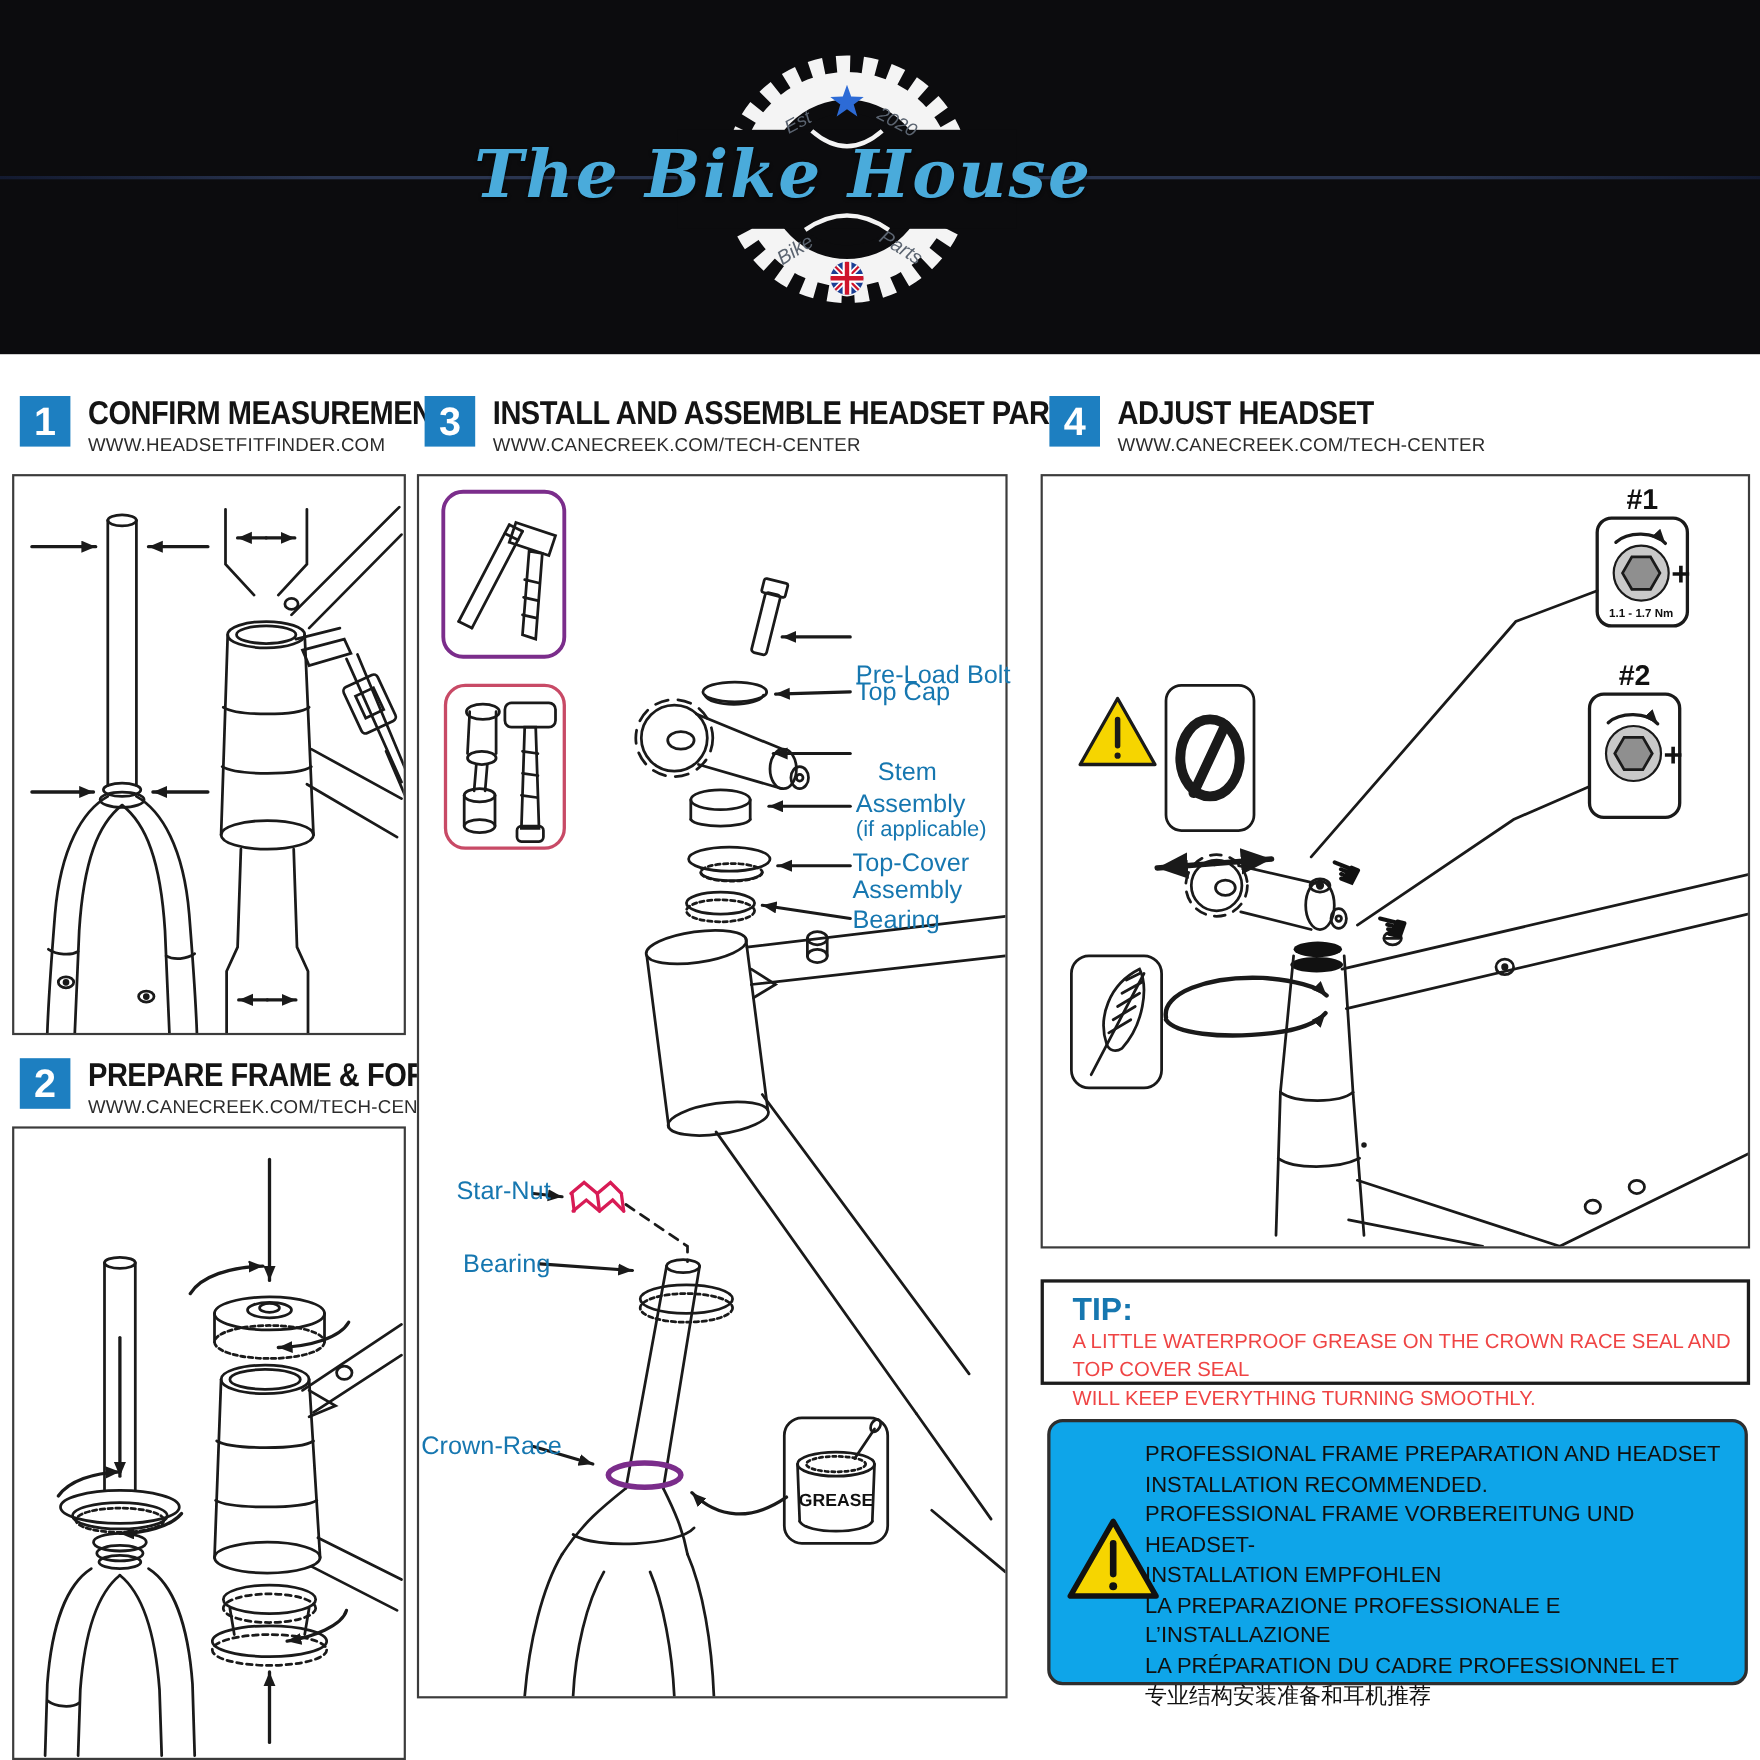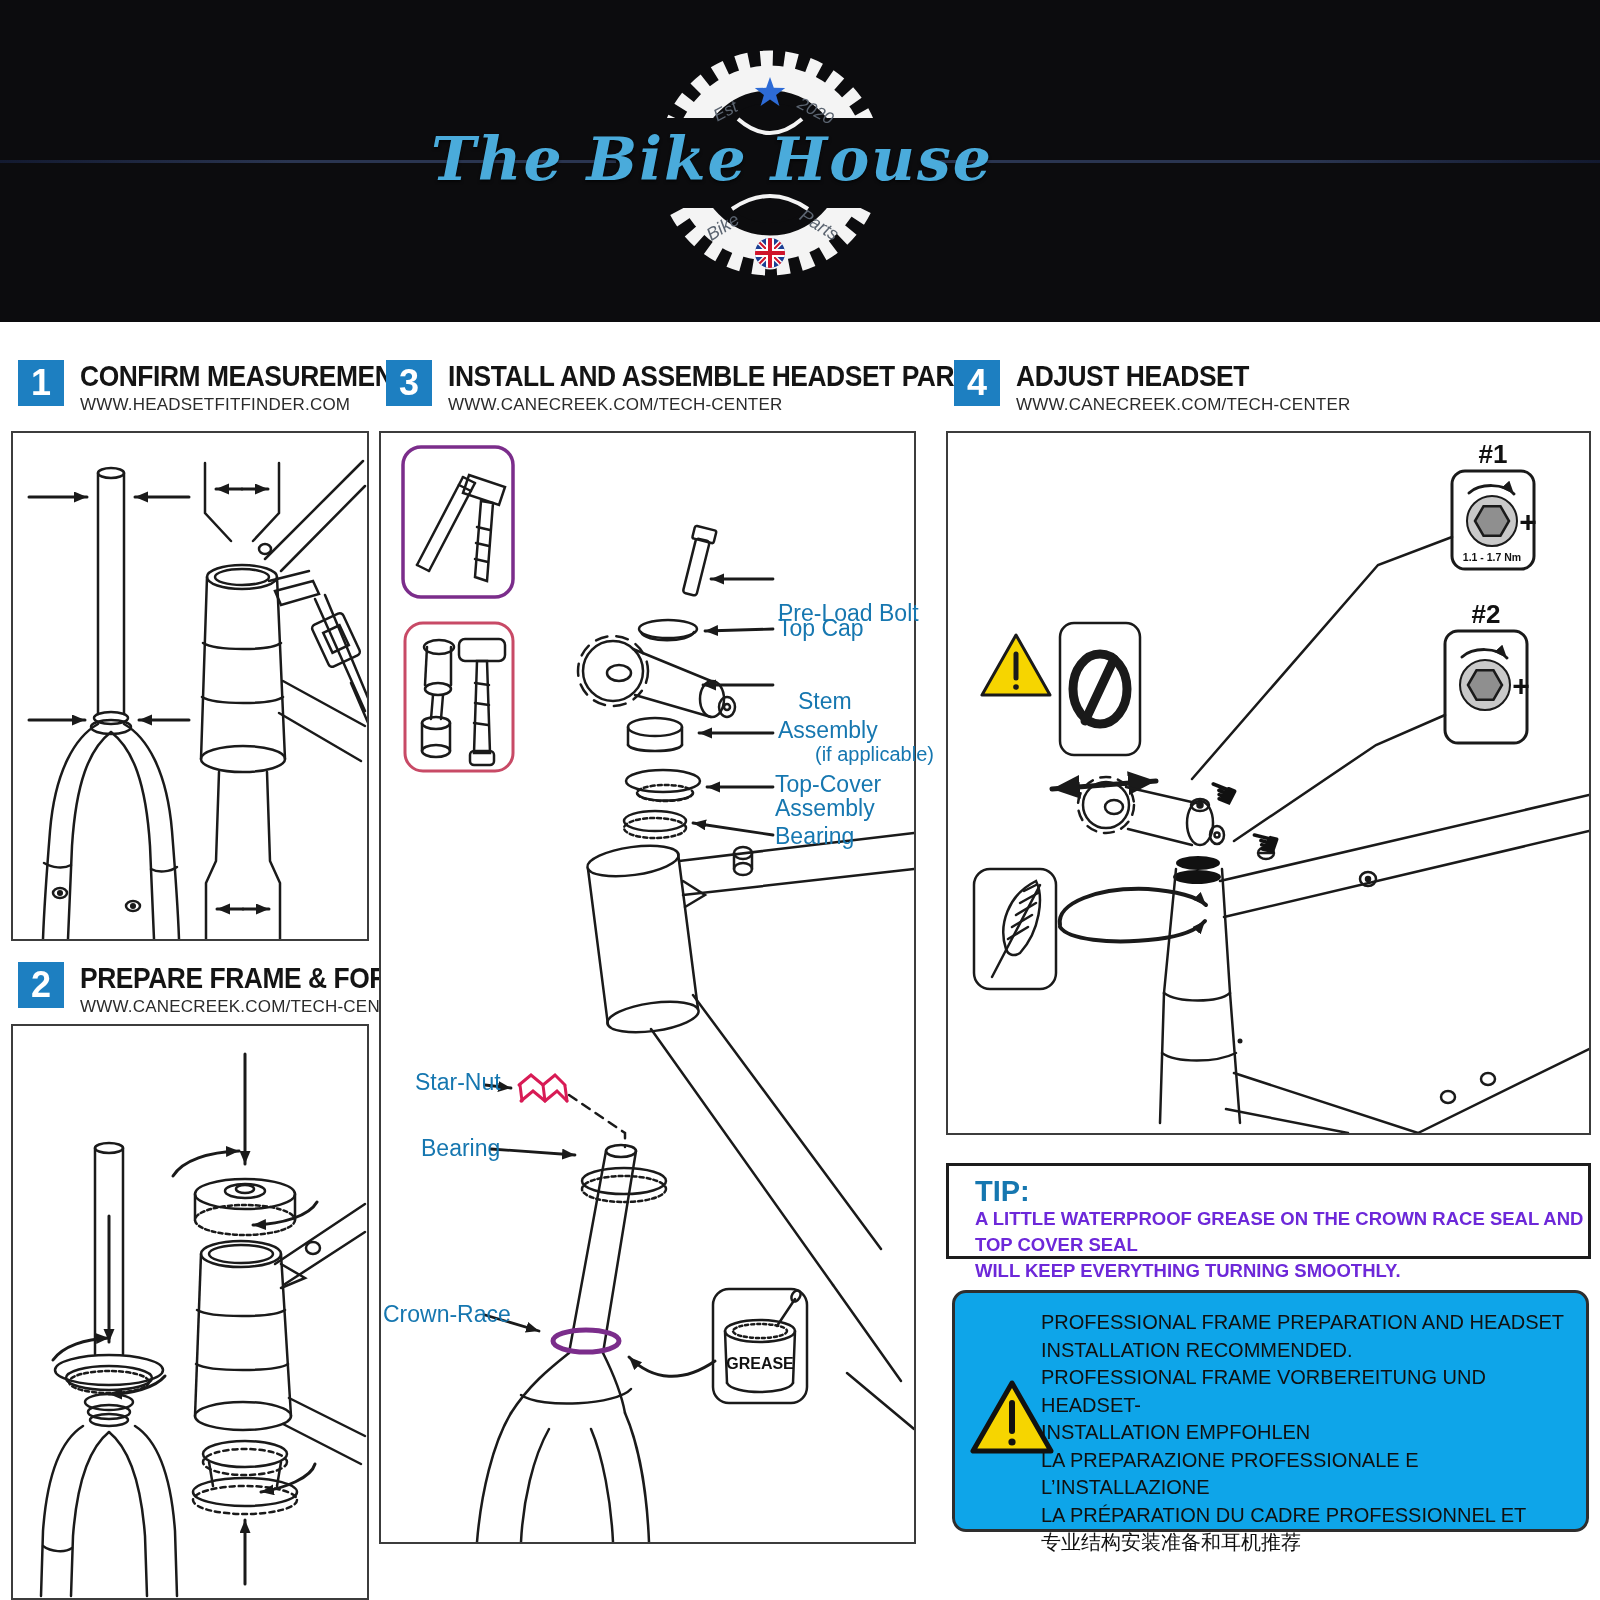--- a/index.html
+++ b/index.html
@@ -24,21 +24,21 @@
              transform-origin:left bottom;line-height:32px;}
   .sec-url{font-size:17px;color:#2b2b2b;margin-top:3px;letter-spacing:.2px;}
   
   .panel{position:absolute;border:2px solid #3c3c3c;background:#fff;box-sizing:border-box;}
   .plab{position:absolute;color:#1677b0;font-size:23px;white-space:nowrap;}
   .plab.small{font-size:20px;}
   
   .tipbox{position:absolute;left:946px;top:1163px;width:645px;height:96px;
           border:3px solid #1c1c1c;box-sizing:border-box;padding:10px 0 0 26px;}
   .tip-head{color:#1677b0;font-size:29px;font-weight:bold;line-height:30px;}
-  .tip-line{color:#6d28d9;font-size:18.5px;line-height:26px;font-weight:bold;}
+  .tip-line{color:#ef4444;font-size:18.5px;line-height:26px;}
   
   .bluebox{position:absolute;left:952px;top:1290px;width:637px;height:242px;
            background:#0ea5e9;border:3px solid #2e2e2e;border-radius:14px;box-sizing:border-box;}
   .bluebox-text{position:absolute;left:86px;top:16px;width:530px;}
   .warn-line{font-size:20px;line-height:27.5px;color:#101010;}
   .tri-svg{position:absolute;left:12px;top:84px;}
   svg text{font-family:"Liberation Sans",sans-serif;}
 </style>
 </head>
 <body>
@@ -371,21 +371,21 @@
         <line x1="392" y1="402" x2="312" y2="390" marker-end="url(#p3a)"></line>
         <line x1="104" y1="652" x2="130" y2="655" marker-end="url(#p3a)"></line>
         <line x1="110" y1="716" x2="194" y2="722" marker-end="url(#p3a)"></line>
         <line x1="104" y1="882" x2="158" y2="898" marker-end="url(#p3a)"></line>
       </g>
     </svg>
     <div class="plab" style="left:397px;top:131px;margin-top:36px;">Pre-Load Bolt</div>
     <div class="plab" style="left:397px;top:182px;">Top Cap</div>
     <div class="plab" style="left:417px;top:238px;margin-top:17px;">Stem</div>
     <div class="plab" style="left:397px;top:284px;">Assembly</div>
-    <div class="plab small" style="left:397px;top:310px;margin-left:37px;">(if applicable)</div>
+    <div class="plab small" style="left:397px;top:310px;">(if applicable)</div>
     <div class="plab" style="left:394px;top:338px;">Top-Cover</div>
     <div class="plab" style="left:394px;top:362px;">Assembly</div>
     <div class="plab" style="left:394px;top:390px;">Bearing</div>
     <div class="plab" style="left:34px;top:636px;">Star-Nut</div>
     <div class="plab" style="left:40px;top:702px;">Bearing</div>
     <div class="plab" style="left:2px;top:868px;">Crown-Race</div>
   </div>
 
   <div class="panel" style="left:946px;top:431px;width:645px;height:704px;">
     <svg width="641" height="700" viewBox="0 0 641 700" fill="none" stroke="#1a1a1a" stroke-width="2.5" stroke-linecap="round">

